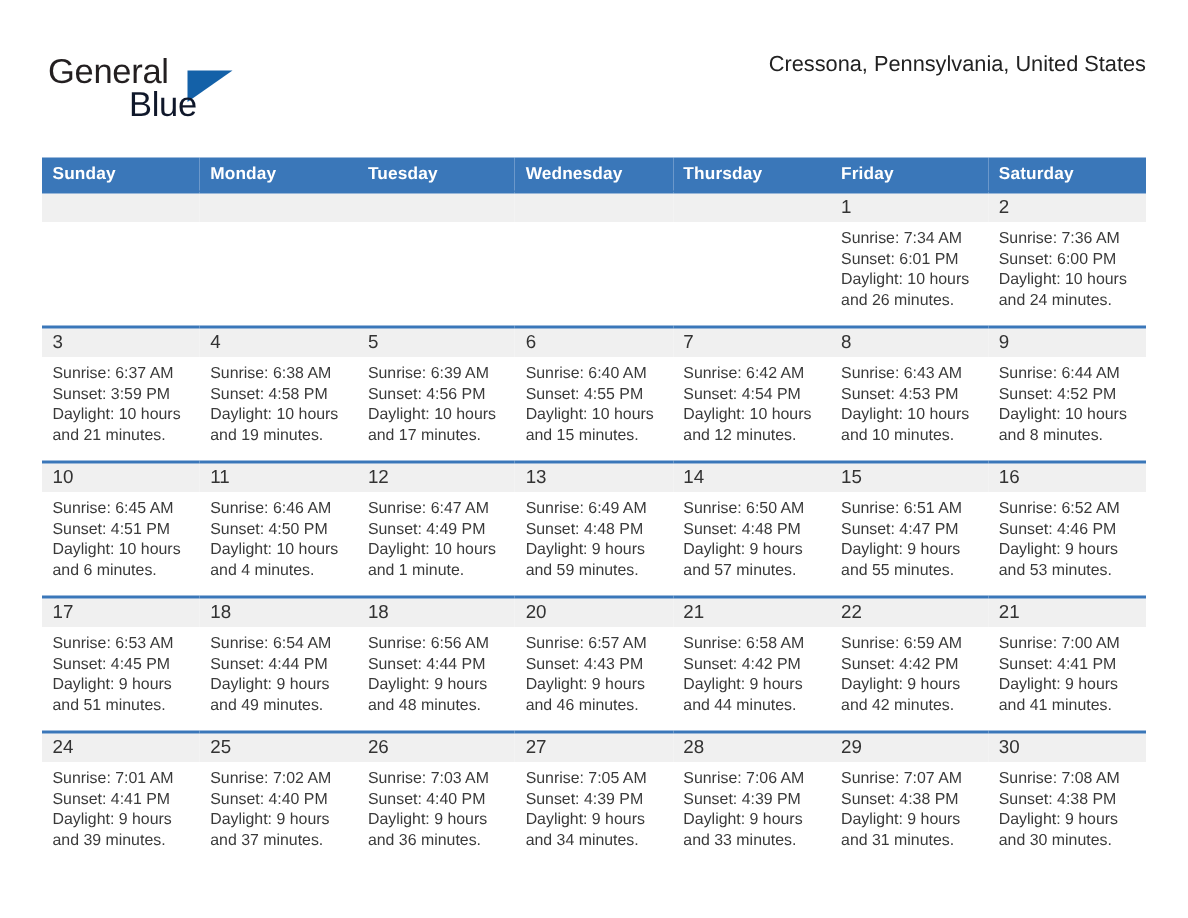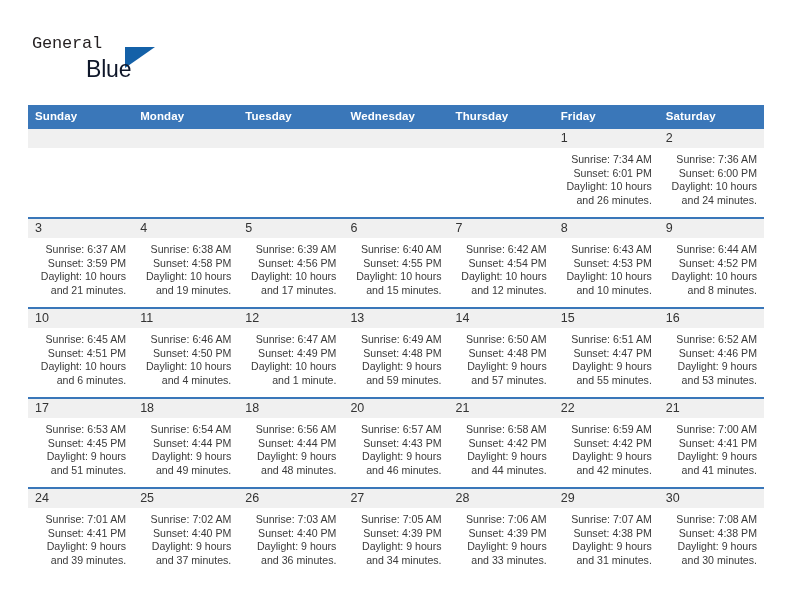--- a/index.html
+++ b/index.html
@@ -33,24 +33,24 @@
     position: absolute;
     left: 0;
     top: 6px;
     width: 210px;
     height: 54px;
   }
   .brand-general {
     position: absolute;
     left: 4px;
     top: 0px;
-    font-size: 17px;
+    font-size: 23px;
     letter-spacing: -0.2px;
     color: #231f20;
-    font-family: Liberation Mono, monospace;
+    font-family: Liberation Sans, sans-serif;
   }
   .brand-blue {
     position: absolute;
     left: 58px;
     top: 22px;
     font-size: 23px;
     letter-spacing: -0.2px;
     color: #0f172a;
     font-family: "Liberation Sans", sans-serif;
   }
@@ -127,38 +127,38 @@
     padding-left: 7px;
     font-size: 12.5px;
     color: #333333;
   }
   .daynum-band.empty { color: transparent; }
   .cell-body {
     padding: 5px 7px 0 7px;
     font-size: 10.6px;
     line-height: 13.6px;
     color: #3a3a3a;
-    text-align: right;
   }
   .cell-body div { white-space: nowrap; }
 </style>
 </head>
 <body>
 
 <div class="page">
 
   <div class="header">
 
     <div class="brand">
       <span class="brand-general">General</span>
       <span class="brand-triangle"></span>
       <span class="brand-blue">Blue</span>
     </div>
 
     <div class="title-block">
+      <div class="cal-subtitle">Cressona, Pennsylvania, United States</div>
     </div>
 
   </div>
 
   <div class="calendar">
     <table class="cal">
       <colgroup>
         <col>
           <col>
           <col>

